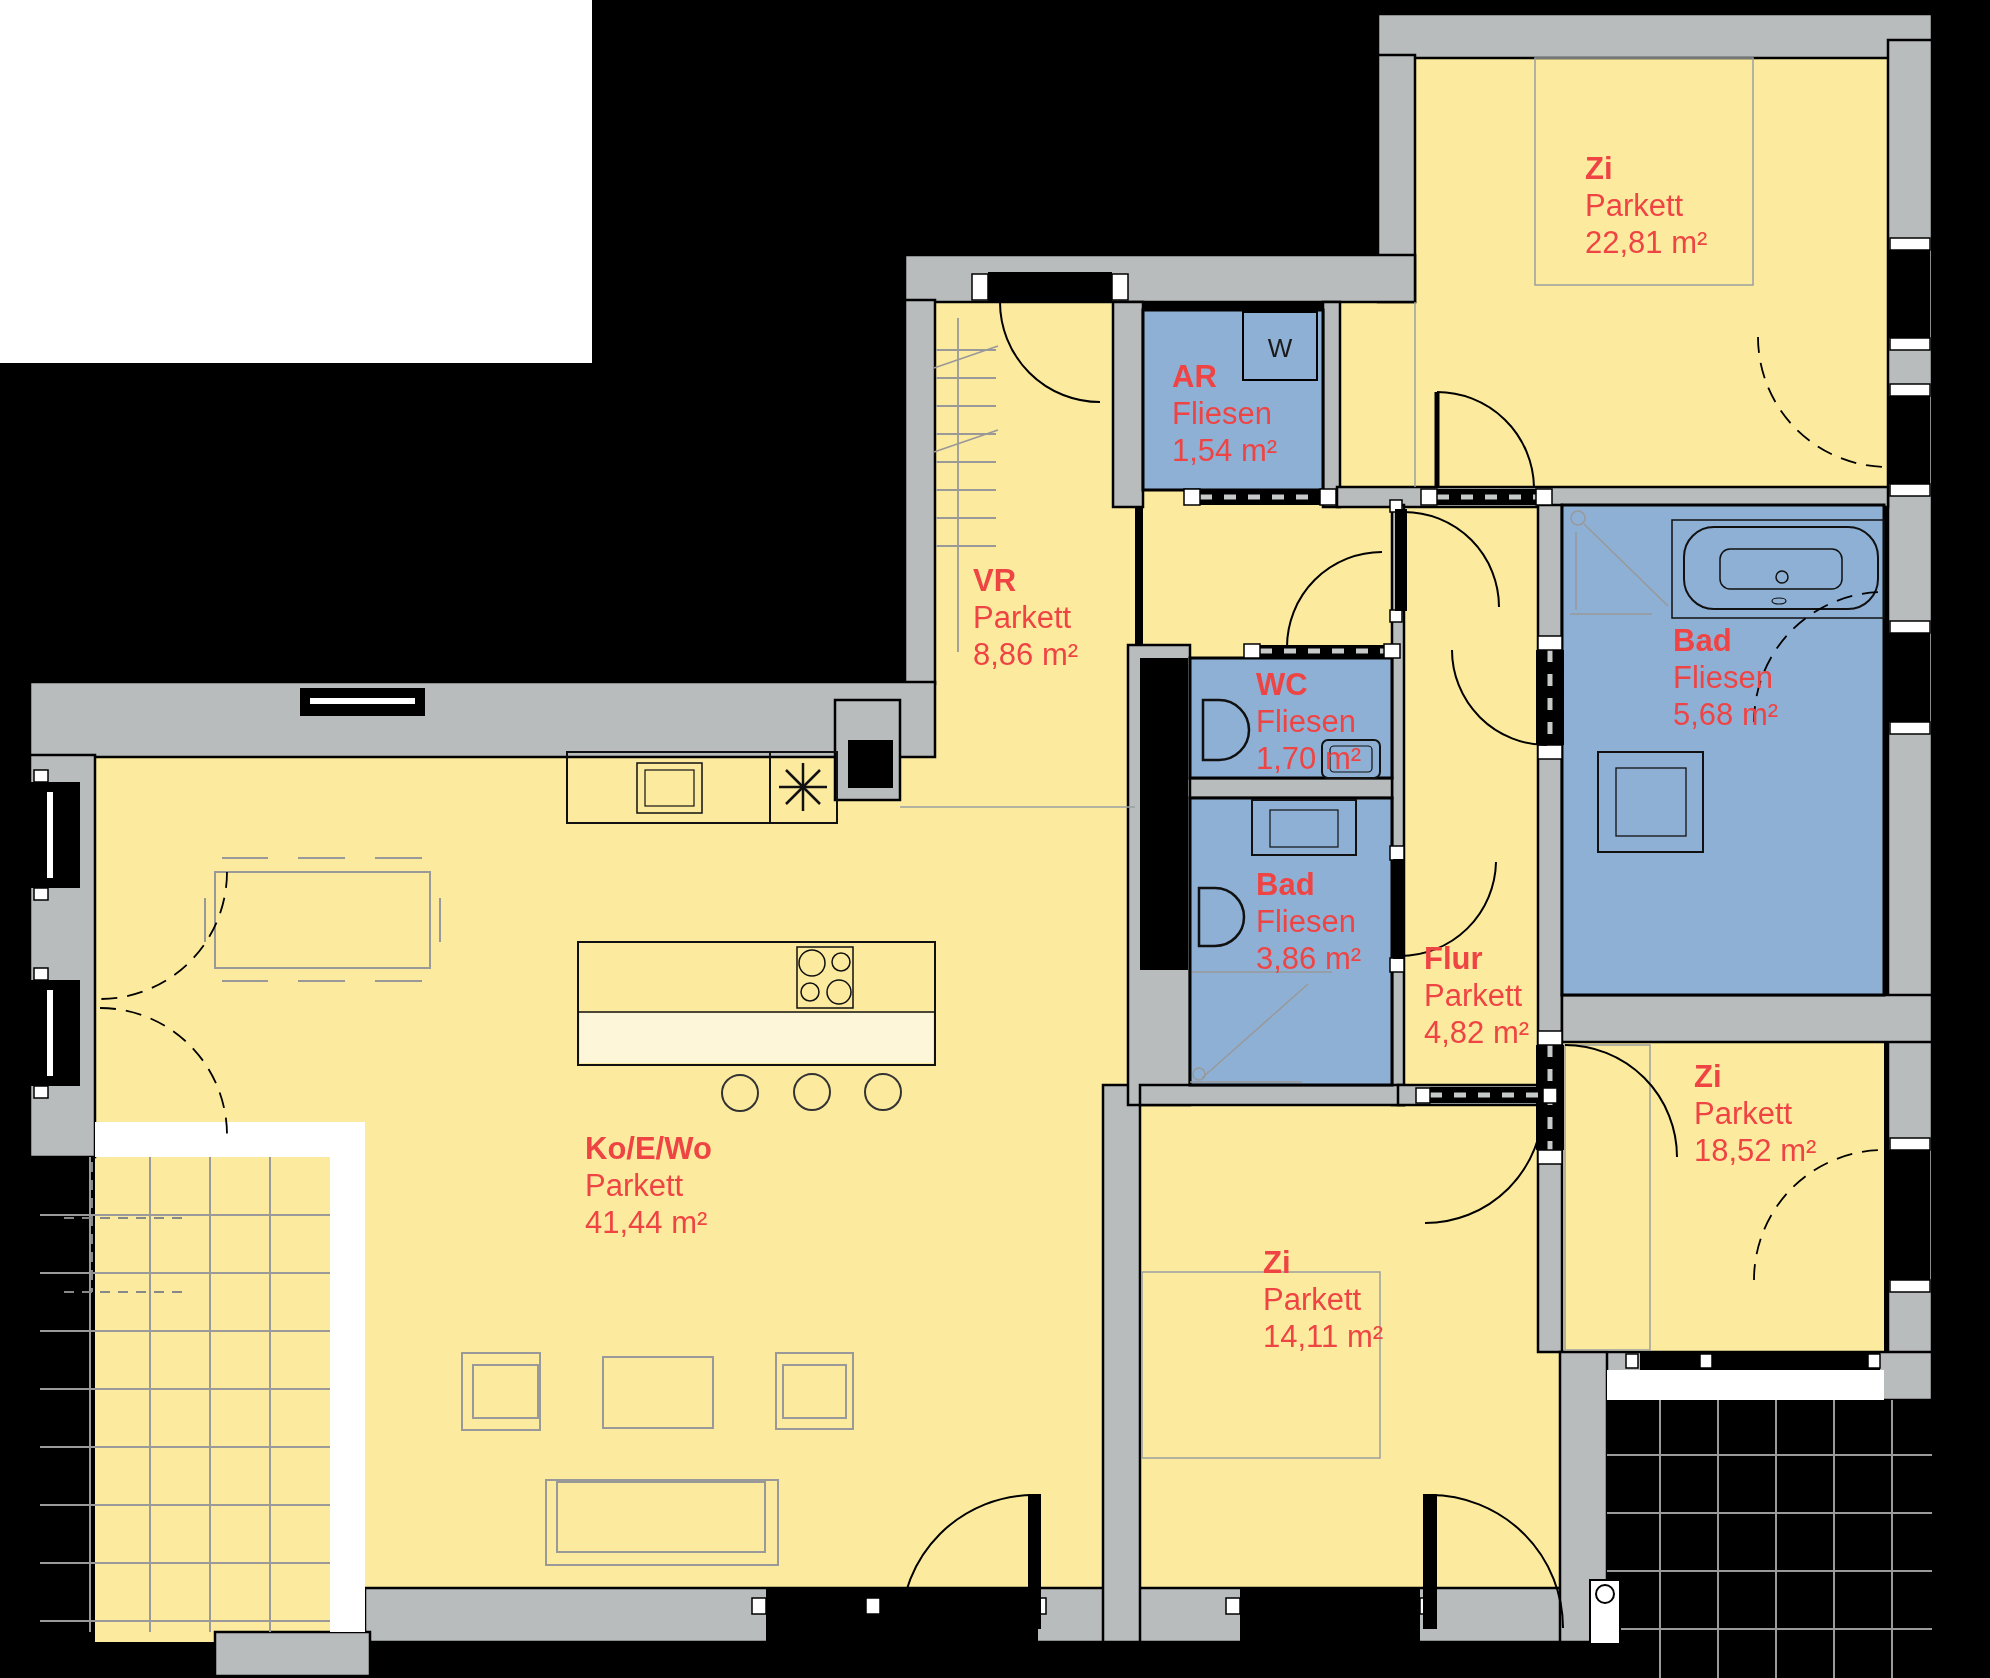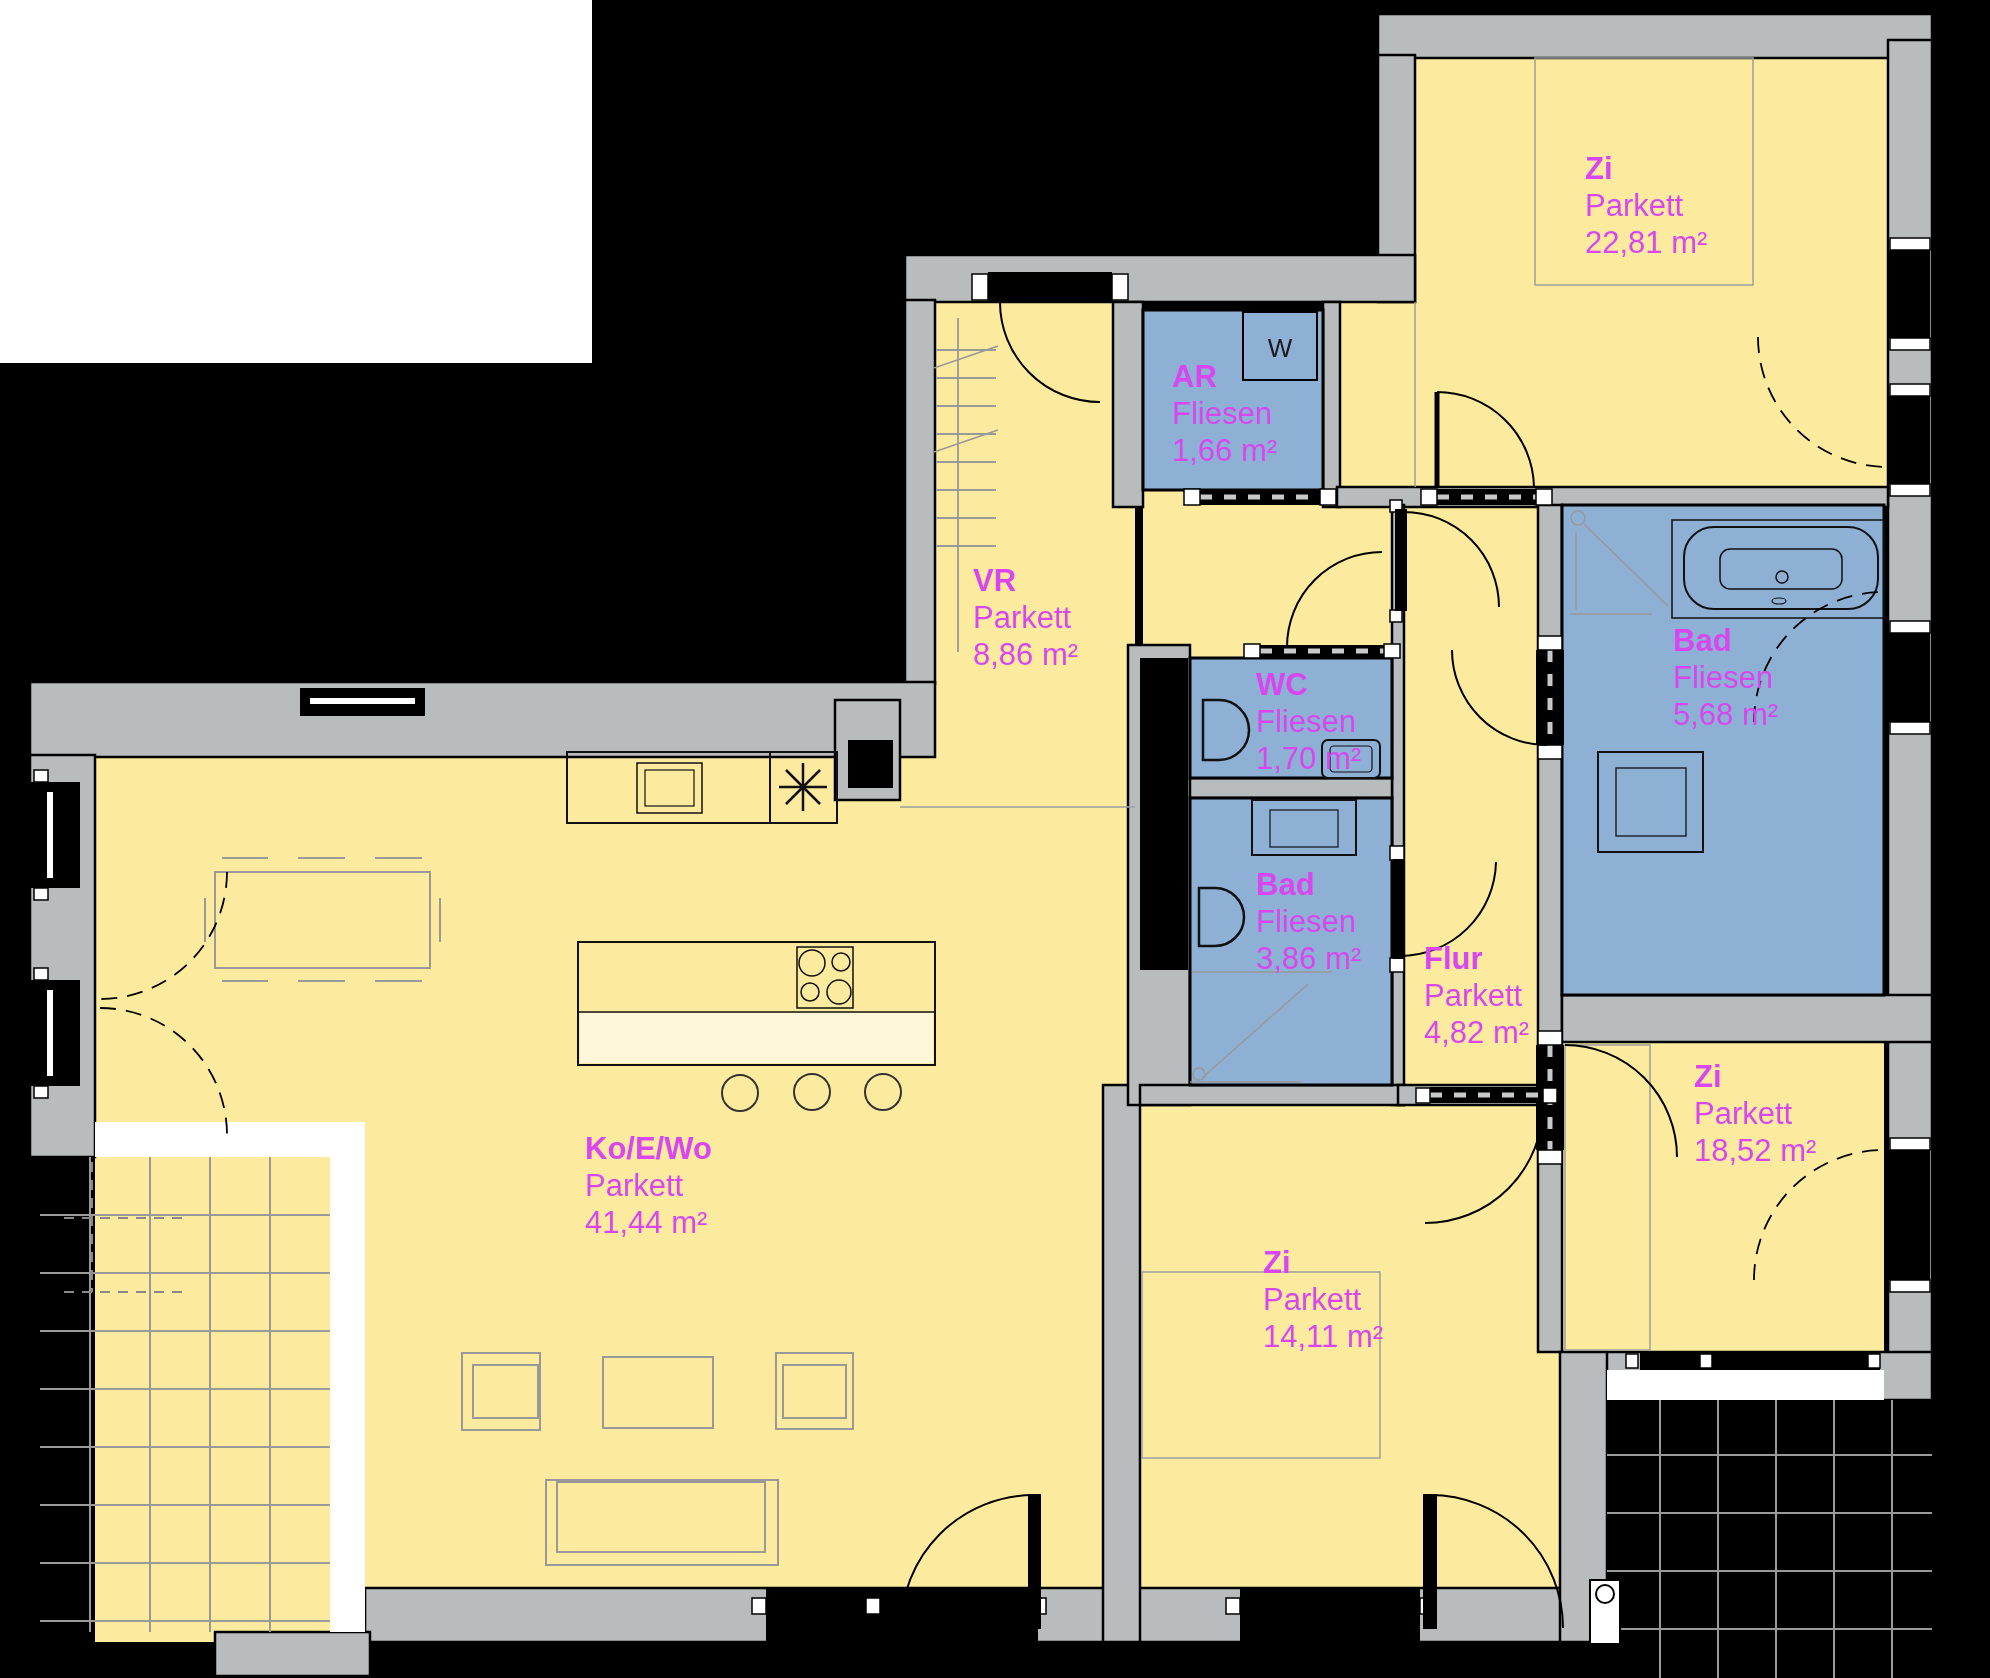--- a/index.html
+++ b/index.html
@@ -1,19 +1,19 @@
 <!DOCTYPE html>
 <html><head>
 <meta charset="utf-8">
 <style>
   html,body{margin:0;padding:0;background:#000;}
   #plan{position:relative;width:1990px;height:1678px;background:#000;overflow:hidden;
         font-family:"Liberation Sans",sans-serif;}
   #plan svg{position:absolute;left:0;top:0;}
-  .rlabel{position:absolute;font-size:31px;line-height:37px;color:#d946ef;white-space:nowrap;}
+  .rlabel{position:absolute;font-size:31px;line-height:37px;color:#ef4444;white-space:nowrap;}
   .rlabel .rname{font-weight:bold;}
 </style>
 </head>
 <body>
 
 <div id="plan">
 <svg width="1990" height="1678" viewBox="0 0 1990 1678">
 
   <rect x="0" y="0" width="1990" height="1678" fill="#000"></rect>
   <rect x="0" y="0" width="592" height="363" fill="#fff"></rect>
@@ -319,21 +319,21 @@
 </svg>
 
   <div class="rlabel" style="left:1585px;top:150px">
     <div class="rname">Zi</div>
     <div>Parkett</div>
     <div>22,81 m²</div>
   </div>
   <div class="rlabel" style="left:1172px;top:358px">
     <div class="rname">AR</div>
     <div>Fliesen</div>
-    <div>1,66 m²</div>
+    <div>1,54 m²</div>
   </div>
   <div class="rlabel" style="left:973px;top:562px">
     <div class="rname">VR</div>
     <div>Parkett</div>
     <div>8,86 m²</div>
   </div>
   <div class="rlabel" style="left:1256px;top:666px">
     <div class="rname">WC</div>
     <div>Fliesen</div>
     <div>1,70 m²</div>

